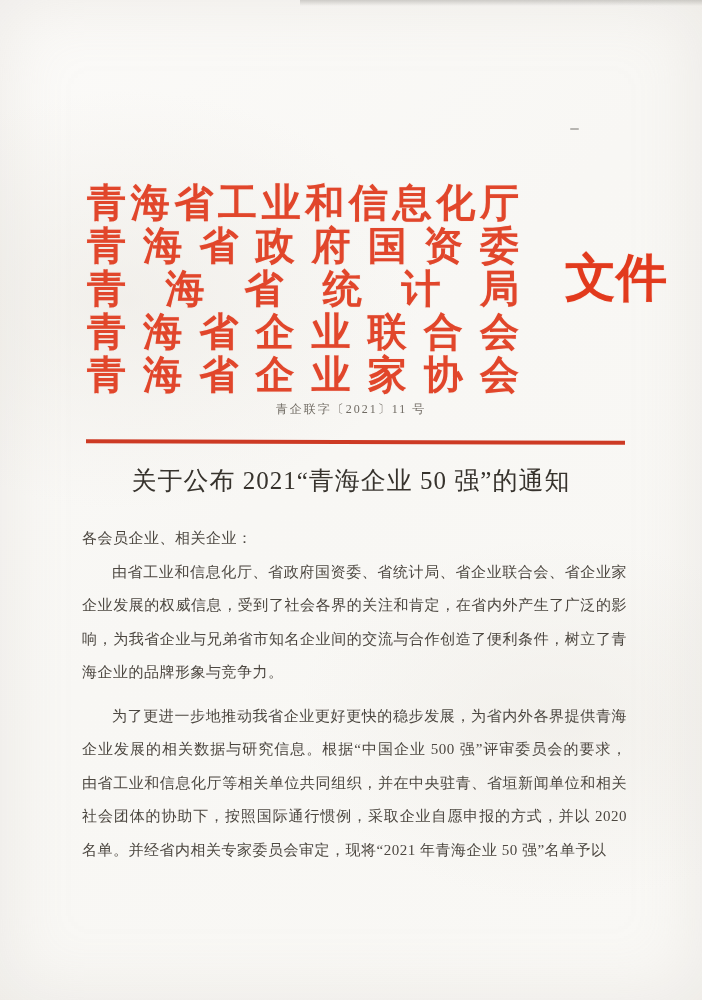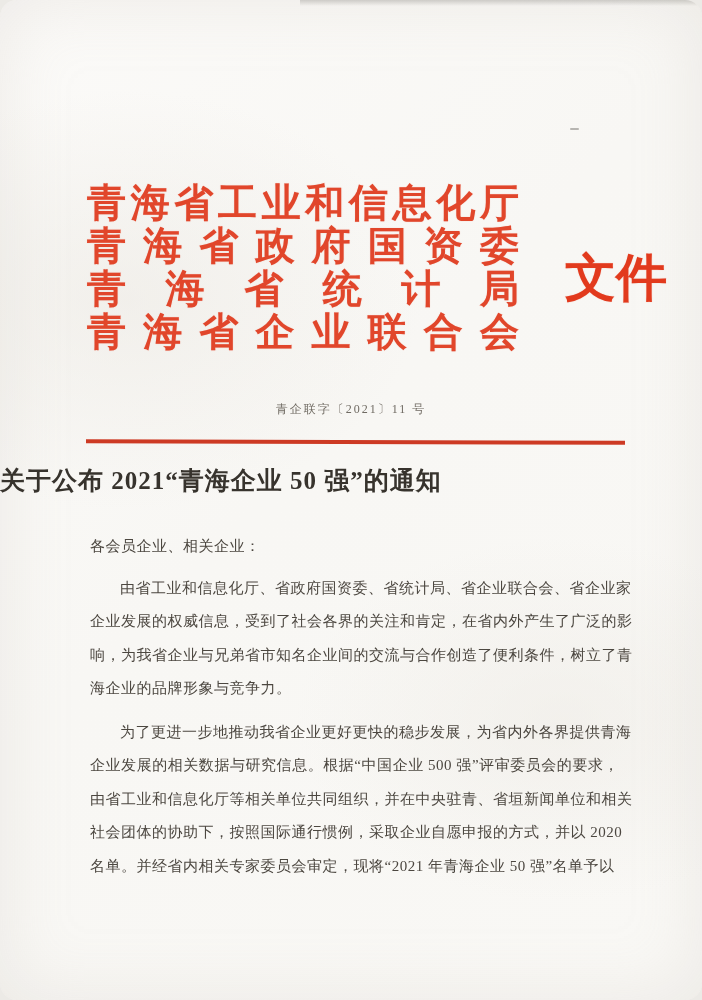--- a/index.html
+++ b/index.html
@@ -8,21 +8,20 @@
     font-family:"Liberation Serif","DejaVu Serif",serif;
     background:#eceae6;
   }
   .paper{
     position:relative;width:702px;height:1000px;overflow:hidden;
     background:
       radial-gradient(ellipse 420px 300px at 18% 30%, rgba(235,232,226,.55), rgba(0,0,0,0) 70%),
       radial-gradient(ellipse 380px 260px at 80% 72%, rgba(236,233,227,.5), rgba(0,0,0,0) 70%),
       linear-gradient(135deg,#fbfaf8 0%,#f8f7f4 45%,#f9f8f5 100%);
     box-shadow:inset 0 0 70px rgba(190,184,172,.22);
-    border-radius:17px;
   }
   .top-scan-edge{
     position:absolute;top:0;left:300px;right:0;height:6px;
     background:linear-gradient(to bottom,rgba(160,158,152,.45),rgba(160,158,152,0));
   }
   .speck{
     position:absolute;left:570px;top:128px;width:9px;height:2px;
     background:rgba(130,128,122,.55);border-radius:1px;
   }
   
@@ -46,49 +45,50 @@
   .doc-number{
     position:absolute;left:0;top:401px;width:702px;
     text-align:center;font-size:12px;color:#6f6a62;letter-spacing:2px;
   }
   .red-line{
     position:absolute;left:86px;top:440px;width:539px;height:4px;
     background:#cd3a24;transform:rotate(0.15deg);
   }
   .doc-title{
     position:absolute;left:0;top:464px;width:702px;
-    text-align:left;font-size:25px;font-weight:bold;color:#37332d;
+    text-align:center;font-size:25px;font-weight:normal;color:#37332d;
     letter-spacing:1px;
   }
   
   .body-text{
     position:absolute;left:82px;top:522px;width:545px;
     font-size:15px;color:#4c4740;letter-spacing:.5px;
   }
   .bline{
     height:33.5px;line-height:33.5px;white-space:nowrap;
     text-align:justify;text-align-last:justify;
   }
   .bline.end{text-align-last:left;}
   .bline.indent{text-indent:2em;}
-  .para{margin:8px;padding:0;}
+  .para{margin:0;padding:0;}
   .para.gap{margin-top:10px;}
 </style>
 </head>
 <body>
 
 <div class="paper">
   <div class="top-scan-edge"></div>
   <div class="speck"></div>
 
   <div class="letterhead">
     <div class="lh-line">青海省工业和信息化厅</div>
     <div class="lh-line">青海省政府国资委</div>
     <div class="lh-line">青海省统计局</div>
     <div class="lh-line">青海省企业联合会</div>
+    <div class="lh-line">青海省企业家协会</div>
   </div>
   <div class="wenjian">文件</div>
 
   <div class="doc-number">青企联字〔2021〕11 号</div>
 
   <div class="red-line"></div>
 
   <div class="doc-title">关于公布 2021“青海企业 50 强”的通知</div>
 
   <div class="body-text">

